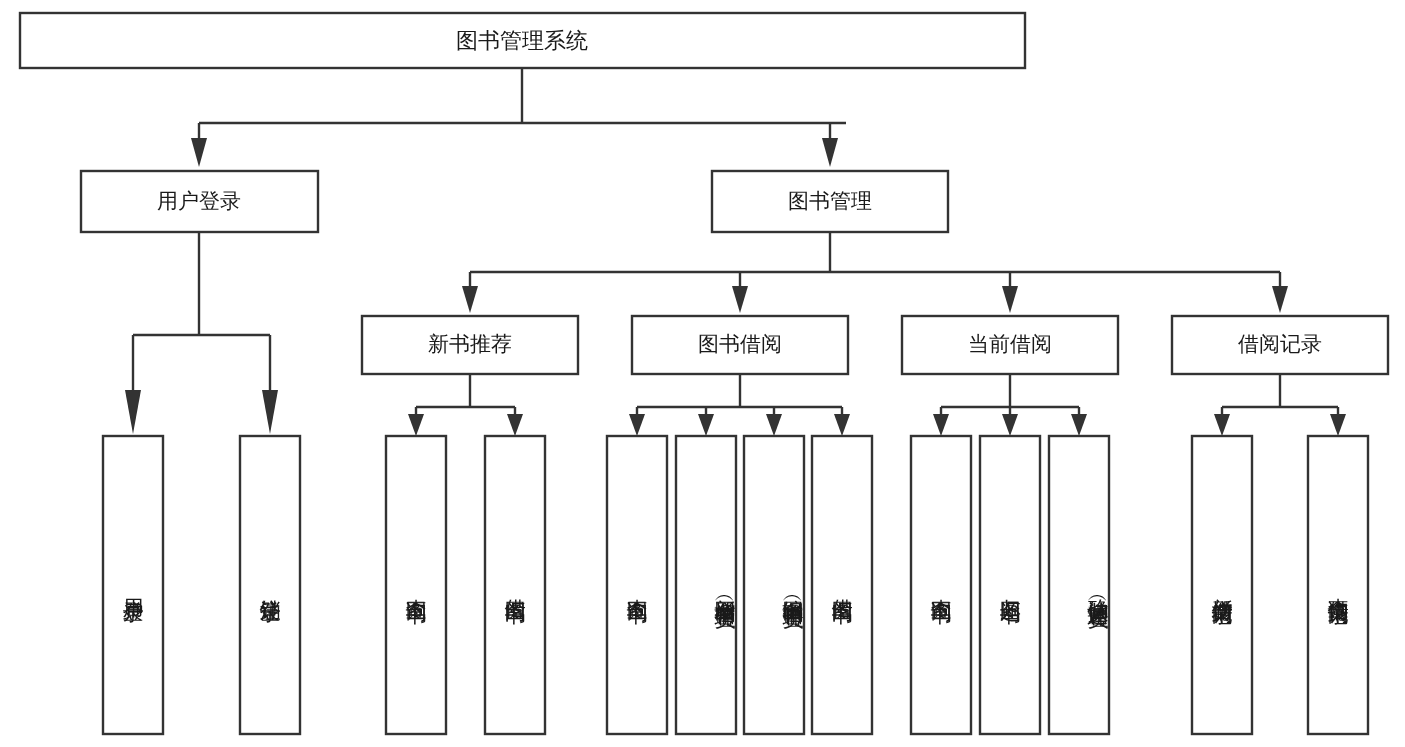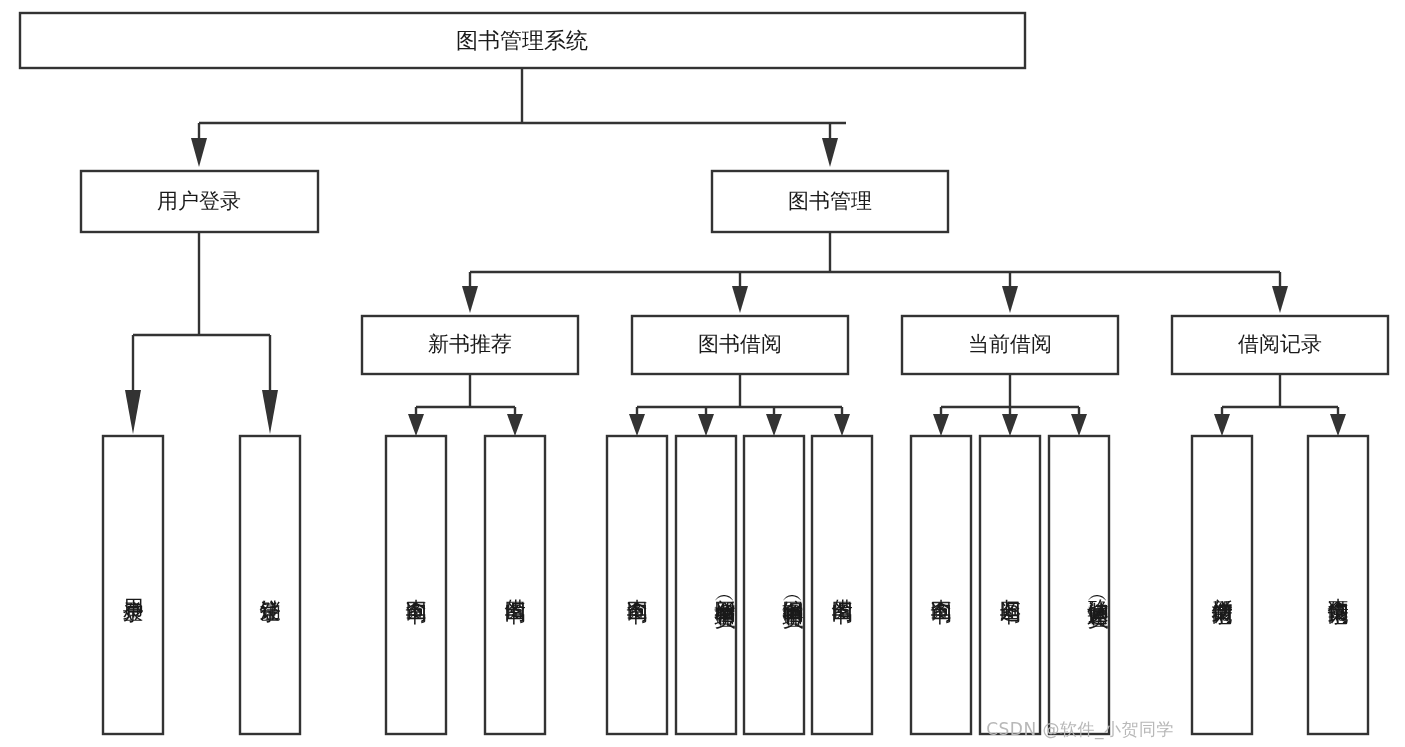--- a/index.html
+++ b/index.html
@@ -244,14 +244,13 @@
   <div class="vlabel" style="left:744px; top:436px; width:60px; height:298px; align-items:flex-start; padding-top:8px; box-sizing:border-box;">编辑图书（管理员）</div>
   <div class="vlabel" style="left:812px; top:436px; width:60px; height:298px;">借阅图书</div>
 
   <div class="vlabel" style="left:911px; top:436px; width:60px; height:298px;">查询图书</div>
   <div class="vlabel" style="left:980px; top:436px; width:60px; height:298px;">归还图书</div>
   <div class="vlabel" style="left:1049px; top:436px; width:60px; height:298px; align-items:flex-start; padding-top:8px; box-sizing:border-box;">确认归还（管理员）</div>
 
   <div class="vlabel" style="left:1192px; top:436px; width:60px; height:298px;">新增借阅记录</div>
   <div class="vlabel" style="left:1308px; top:436px; width:60px; height:298px;">查询借阅记录</div>
 
-  <div class="watermark">CSDN @软件_小贺同学</div>
 </div>
 
 </body></html>

